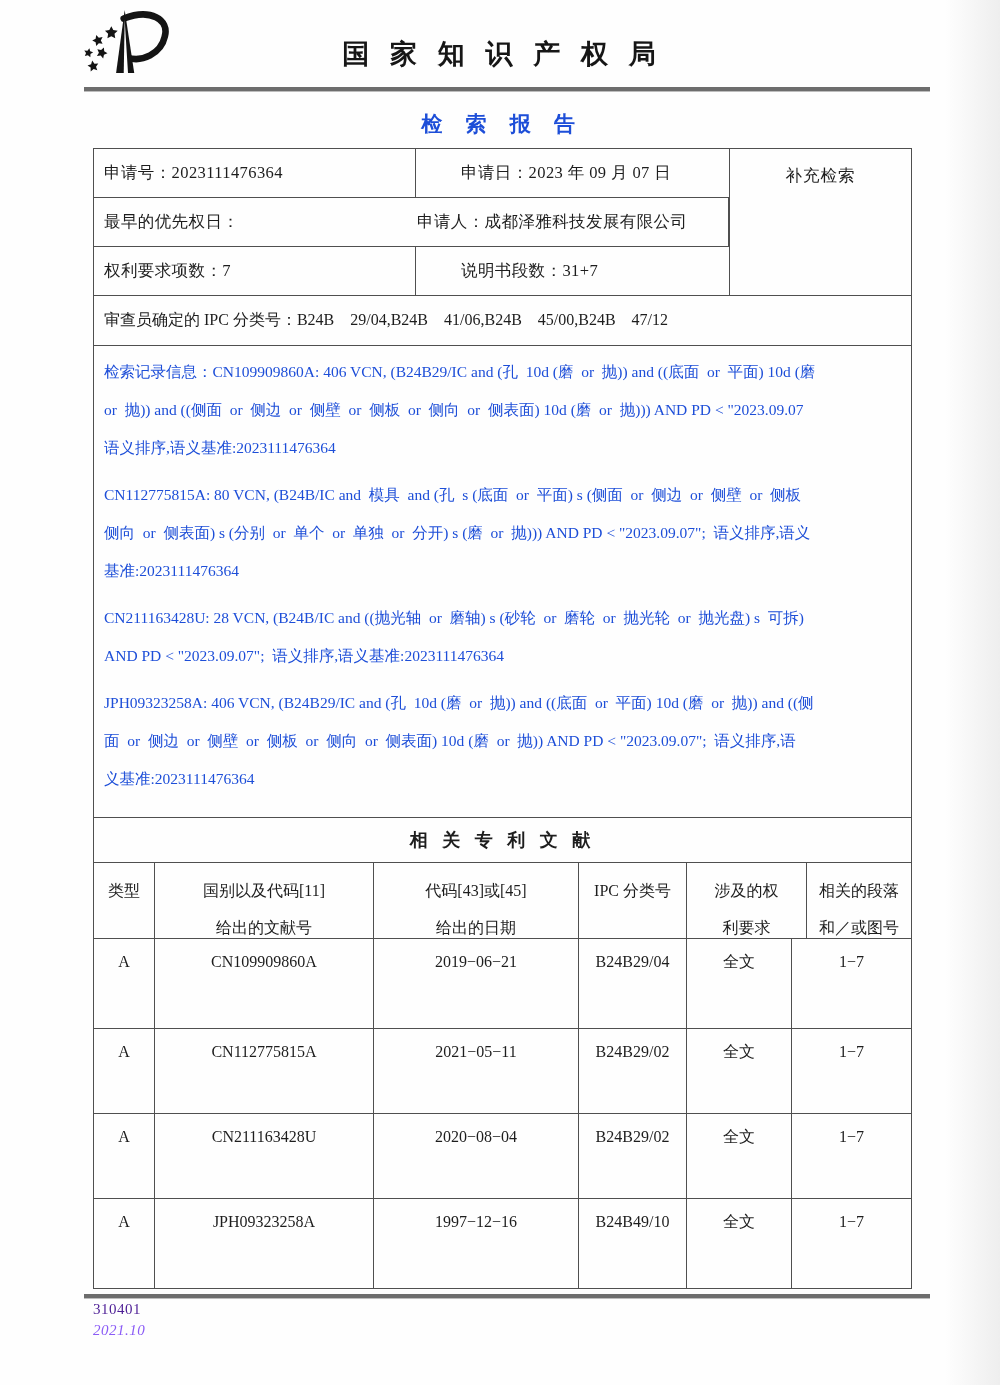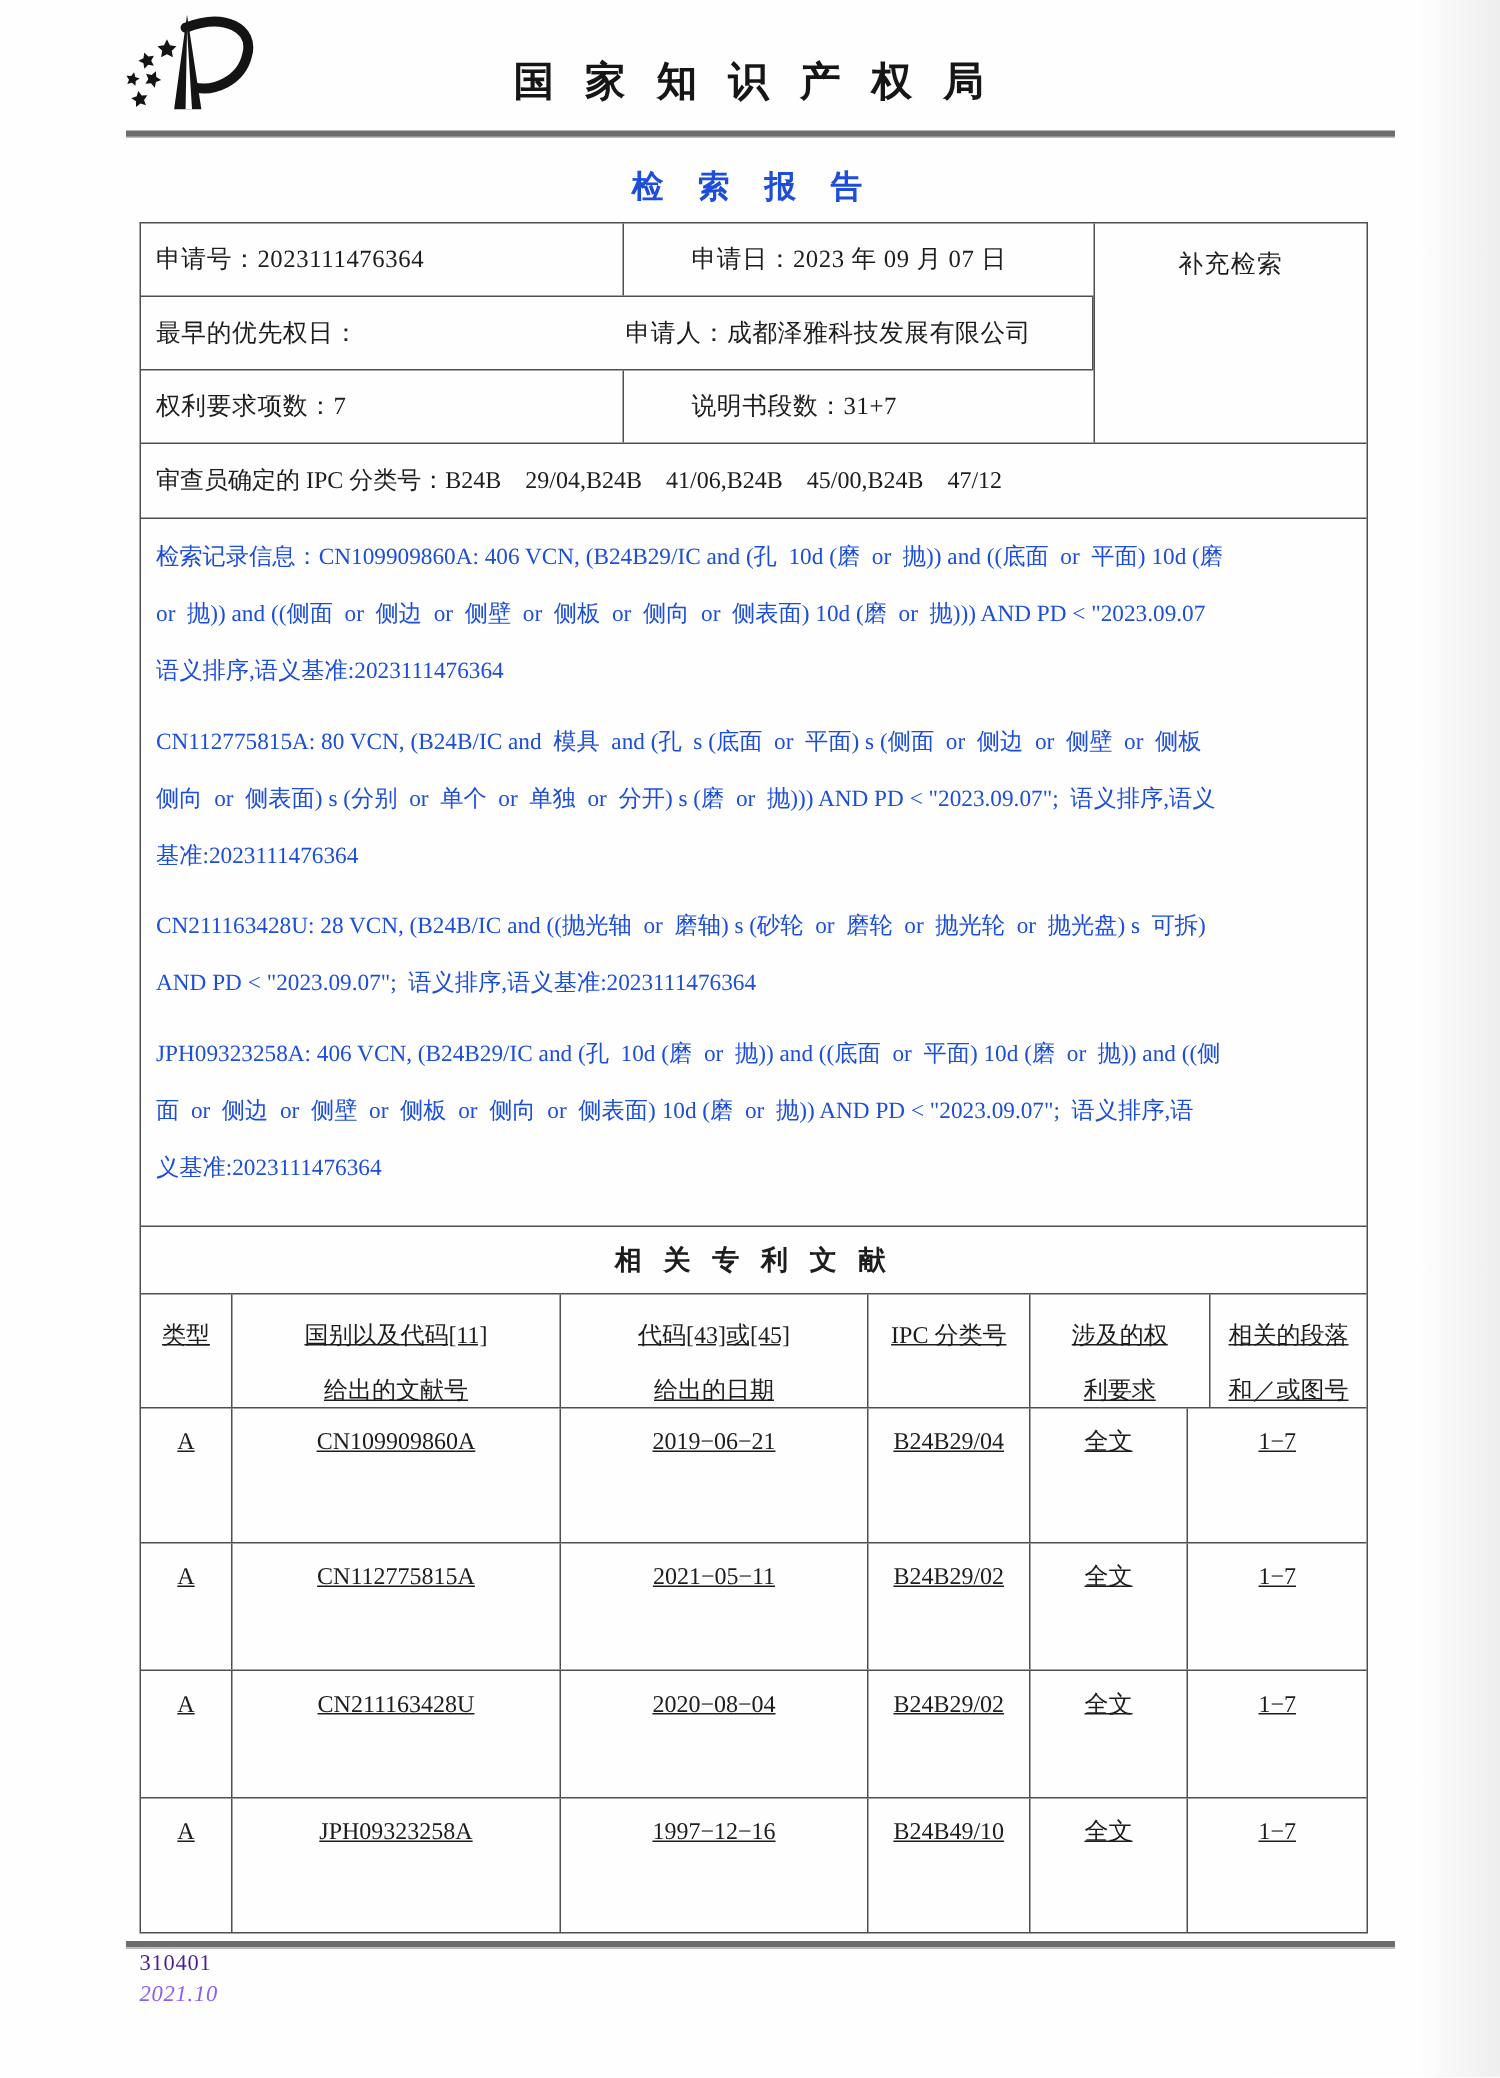--- a/index.html
+++ b/index.html
@@ -40,21 +40,21 @@
   .search-cell{height:472px;padding:7px 4px 0 10px;font-size:15.5px;box-sizing:border-box;color:#1d4ed8;}
   .sline{line-height:38px;white-space:pre-wrap;}
   .para{margin:0 0 9px 0;}
   
   .ptitle{height:45px;display:flex;align-items:center;justify-content:center;
     font-weight:bold;font-size:18px;letter-spacing:5px;box-sizing:border-box;text-align:center;}
   .phead{display:flex;height:76px;text-align:center;font-size:16px;box-sizing:border-box;}
   .phead .pcell{padding-top:9px;line-height:37px;}
   .prow{display:flex;text-align:center;font-size:16px;box-sizing:border-box;}
   .prow .pcell{padding-top:13px;line-height:1.25;}
-  .pcell{box-sizing:border-box;text-decoration:underline;}
+  .pcell{box-sizing:border-box;}
   .pcell + .pcell{border-left:1.5px solid #4f4f4f;}
   .c0{width:60px;}
   .c1{width:219px;}
   .c2{width:205px;}
   .c3{width:108px;}
   .c4{width:105px;}
   .c5{flex:1;}
   .h90{height:90px;}
   .h85{height:85px;}
   

